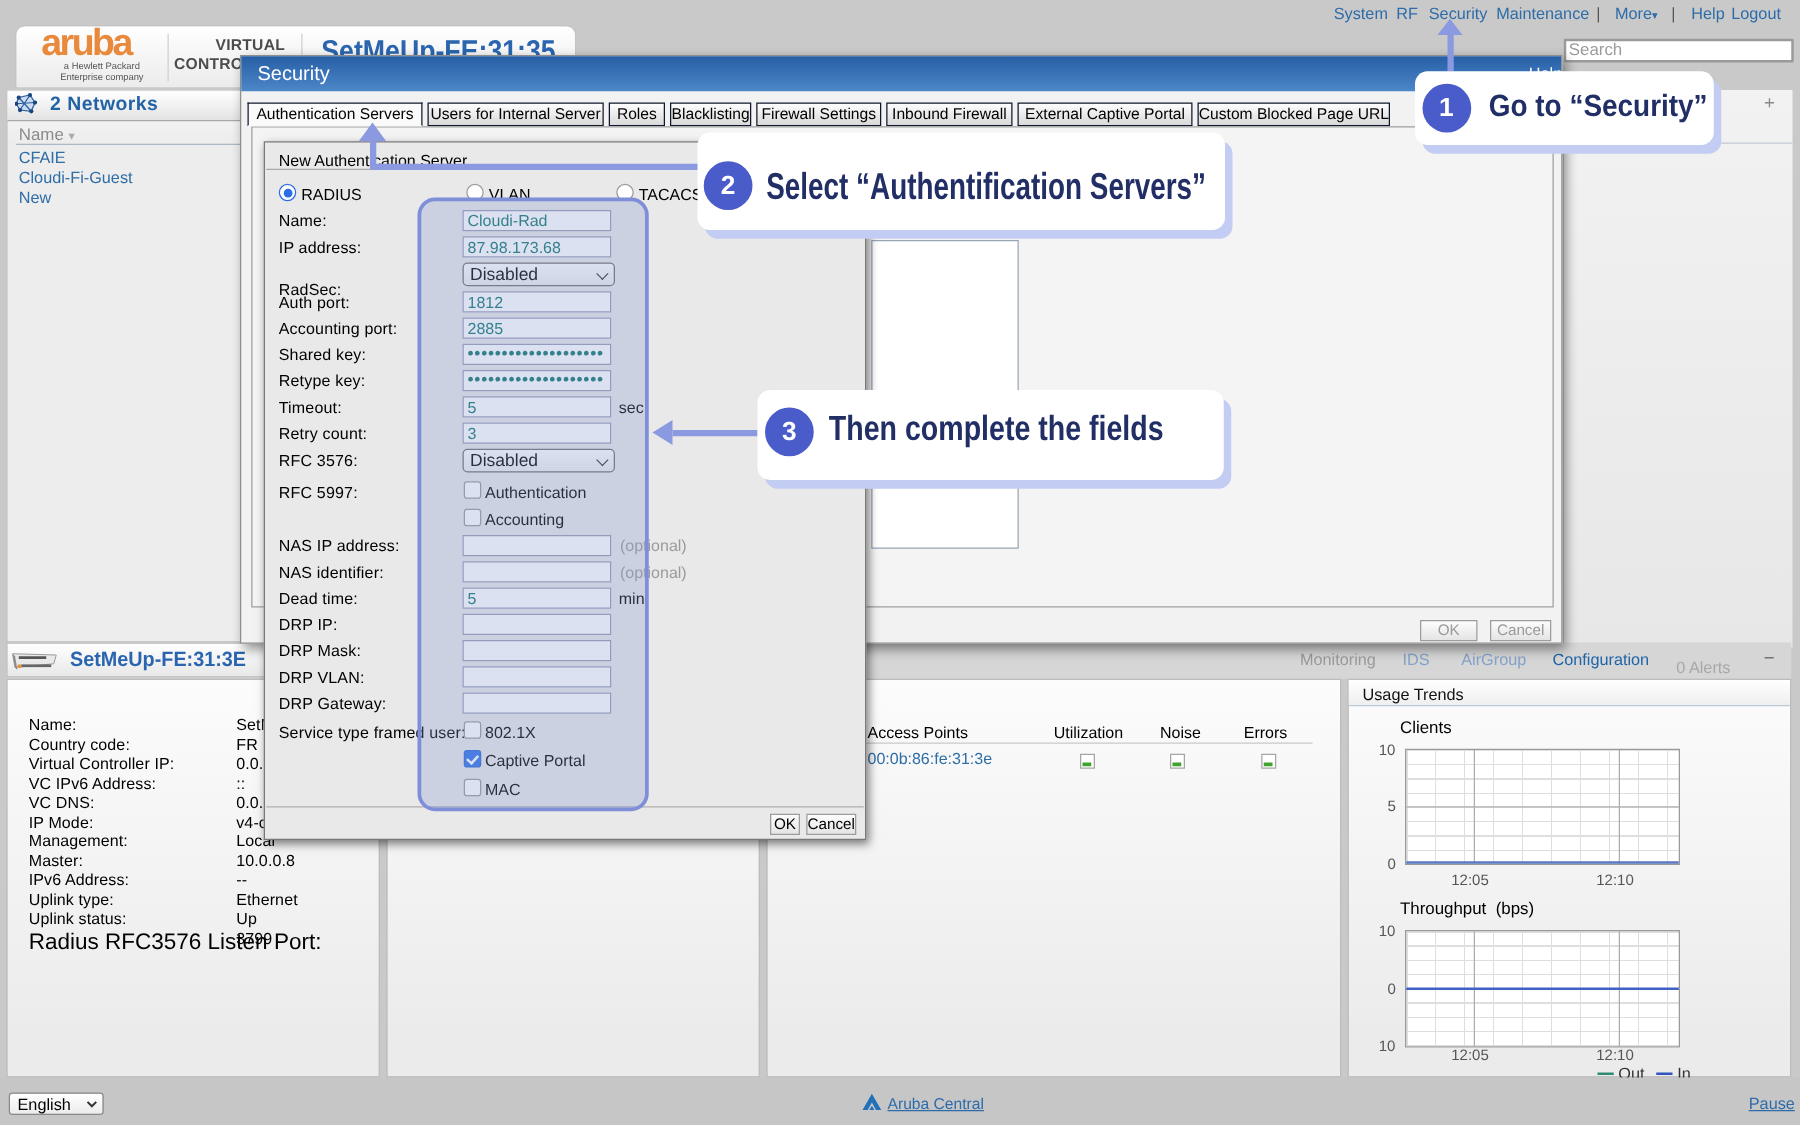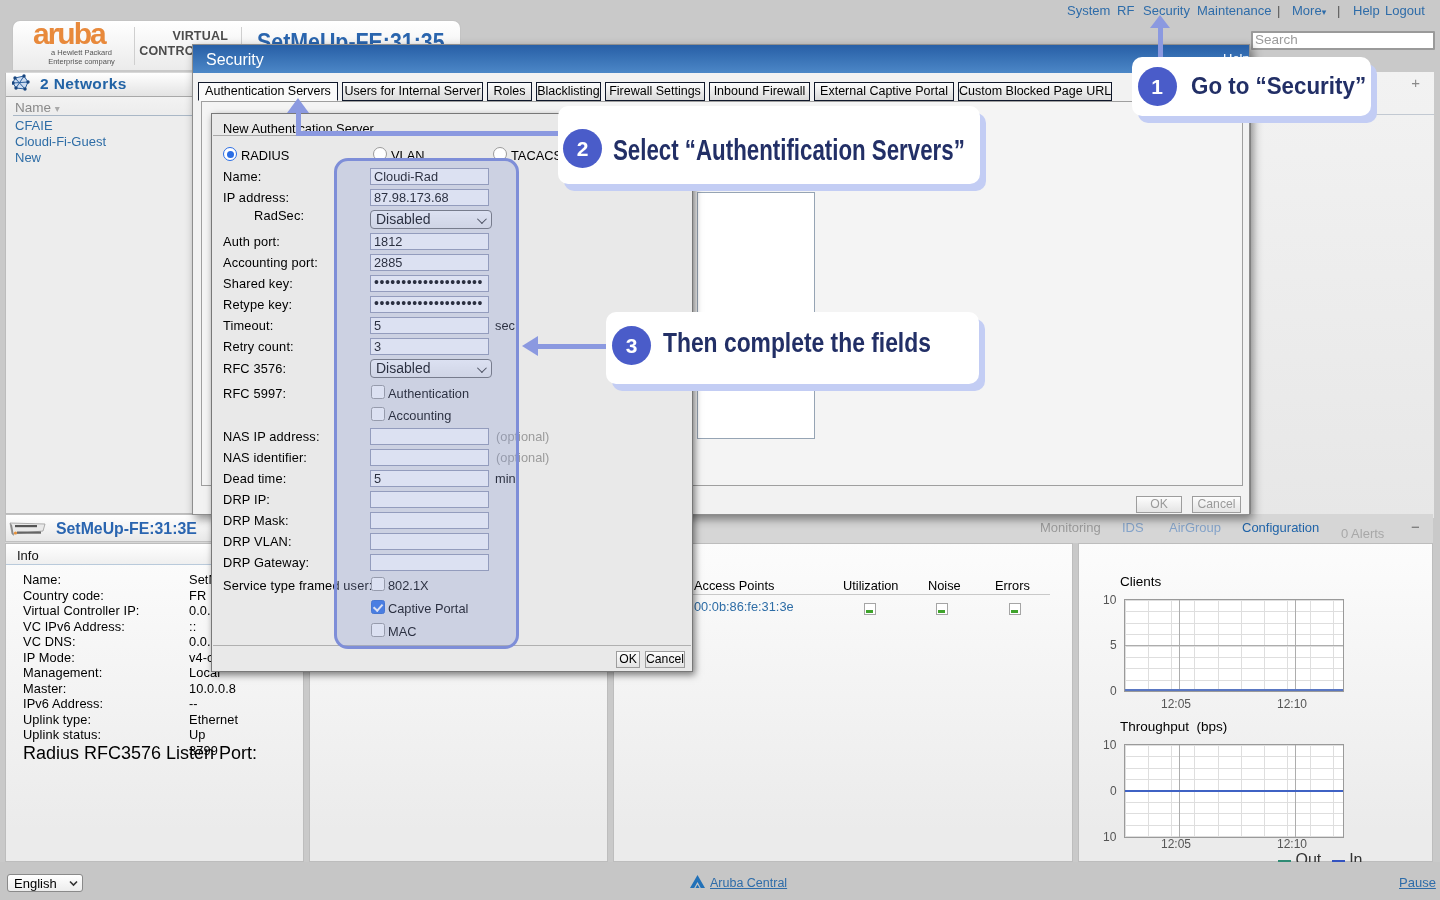--- a/index.html
+++ b/index.html
@@ -49,21 +49,21 @@
   #srvlist{position:absolute;left:495px;top:90px;width:116px;height:245px;background:#fff;border:1px solid #96a4b4;}
   .btn{position:absolute;height:15px;font-size:12.2px;text-align:center;border:1px solid #9d9d9d;
        background:linear-gradient(#fdfdfd,#e4e4e4);color:#000;line-height:15px;}
   
   #nas{left:211px;top:113px;width:482px;height:559px;background:#e9e9e9;border:1px solid #787878;
        box-shadow:2px 3px 7px rgba(0,0,0,0.5);box-sizing:border-box;}
   #nas .ptitle{position:absolute;left:11px;top:7px;font-size:12.8px;color:#000;}
   #nas .psep{position:absolute;left:1px;top:21px;width:478px;height:0;border-top:1px solid #a9a9a9;}
   .flabel{position:absolute;left:11px;font-size:12.8px;color:#000;white-space:nowrap;letter-spacing:0.15px;}
   .finput{position:absolute;left:158px;width:111px;height:15px;border:1px solid #979db4;background:#fff;
-          font-size:12.8px;padding:0 3px;line-height:15px;color:#000000;}
+          font-size:12.8px;padding:0 3px;line-height:15px;color:#0f766e;}
   .fsel{position:absolute;left:158px;width:110px;height:17px;border:1px solid #6f6f6f;border-radius:4px;
         background:linear-gradient(#ffffff,#ededed);font-size:14px;padding:0 5px;line-height:17px;color:#000;}
   .fsel:after{content:"";position:absolute;right:7px;top:6px;width:6px;height:6px;
               border-right:1.8px solid #333;border-bottom:1.8px solid #333;transform:rotate(45deg) translateY(-2px);}
   .cb{position:absolute;left:159px;width:12px;height:12px;border:1px solid #9b9b9b;border-radius:2.5px;background:#fff;}
   .cb.on{background:#2e72e8;border-color:#2a67d2;}
   .cb.on:after{content:"";position:absolute;left:3.2px;top:0.6px;width:3.6px;height:7.4px;
                border-right:2px solid #fff;border-bottom:2px solid #fff;transform:rotate(42deg);}
   .cblabel{position:absolute;left:176px;font-size:12.8px;color:#000;white-space:nowrap;}
   .funits{position:absolute;left:283px;font-size:12.8px;color:#000;}
@@ -159,23 +159,20 @@
   <svg style="position:absolute;left:3px;top:7px;" width="40" height="15" viewBox="0 0 40 15">
     <polygon points="1,1 36,2 34,9 3,12" fill="#e9e9e9" stroke="#9a9a9a" stroke-width="0.8"></polygon>
     <polygon points="1,1 3,12 5,14 3,3" fill="#8a8a8a"></polygon>
     <rect x="6" y="3" width="22" height="2.2" fill="#555"></rect>
     <rect x="8" y="9.5" width="24" height="2.2" fill="#666"></rect>
     <circle cx="6.5" cy="11" r="1.6" fill="#e8923a"></circle>
   </svg>
   <div style="position:absolute;left:50px;top:4px;font-size:16.5px;font-weight:bold;color:#2a65b0;white-space:nowrap;transform:scaleX(0.96);transform-origin:left top;">SetMeUp-FE:31:3E</div>
 </div>
 <div class="abs bpanel" id="infopanel">
-    <div class="phead">
-      <span>Info</span>
-    </div>
   <div class="irow" style="left:17px;top:28px;">Name:</div>
     <div class="irow" style="left:183px;top:28px;">SetMeUp-FE:31:35</div>
   <div class="irow" style="left:17px;top:43.5px;">Country code:</div>
     <div class="irow" style="left:183px;top:43.5px;">FR</div>
   <div class="irow" style="left:17px;top:59px;">Virtual Controller IP:</div>
     <div class="irow" style="left:183px;top:59px;">0.0.0.0</div>
   <div class="irow" style="left:17px;top:74.5px;">VC IPv6 Address:</div>
     <div class="irow" style="left:183px;top:74.5px;">::</div>
   <div class="irow" style="left:17px;top:90px;">VC DNS:</div>
     <div class="irow" style="left:183px;top:90px;">0.0.0.0</div>
@@ -200,20 +197,23 @@
   <div style="position:absolute;left:229px;top:34px;font-size:12.8px;color:#000;">Utilization</div>
   <div style="position:absolute;left:314px;top:34px;font-size:12.8px;color:#000;">Noise</div>
   <div style="position:absolute;left:381px;top:34px;font-size:12.8px;color:#000;">Errors</div>
   <div style="position:absolute;left:75px;top:50px;width:361px;height:1px;background:#c9c9c9;"></div>
   <div style="position:absolute;left:80px;top:55px;font-size:12.8px;color:#2e6da6;">00:0b:86:fe:31:3e</div>
   <div class="statico" style="left:250px;top:58.5px;"></div>
   <div class="statico" style="left:322px;top:58.5px;"></div>
   <div class="statico" style="left:395px;top:58.5px;"></div>
 </div>
 <div class="abs bpanel" id="usagepanel">
+    <div class="phead">
+      <span>Usage Trends</span>
+    </div>
   <div style="position:absolute;left:41px;top:30px;font-size:13.5px;color:#000;">Clients</div>
   <div class="chart" style="left:45px;top:55px;width:218px;height:91px;">
     <div class="gmaj" style="left:0;top:45px;width:218px;height:1px;"></div>
     <div class="gmaj" style="left:54px;top:0;width:1px;height:91px;"></div>
     <div class="gmaj" style="left:170px;top:0;width:1px;height:91px;"></div>
     <div style="position:absolute;left:0;bottom:0;width:218px;height:2px;background:#5a77c2;"></div>
   </div>
   <div class="ylab" style="left:24px;top:49px;">10</div>
   <div class="ylab" style="left:31px;top:94px;">5</div>
   <div class="ylab" style="left:31px;top:140px;">0</div>
@@ -224,21 +224,21 @@
     <div class="gmaj" style="left:0;top:46px;width:218px;height:1px;"></div>
     <div class="gmaj" style="left:54px;top:0;width:1px;height:92px;"></div>
     <div class="gmaj" style="left:170px;top:0;width:1px;height:92px;"></div>
     <div style="position:absolute;left:0;top:45px;width:218px;height:2px;background:#3f62c4;"></div>
   </div>
   <div class="ylab" style="left:24px;top:194px;">10</div>
   <div class="ylab" style="left:31px;top:240px;">0</div>
   <div class="ylab" style="left:24px;top:286px;">10</div>
   <div class="xlab" style="left:82px;top:293px;">12:05</div>
   <div class="xlab" style="left:198px;top:293px;">12:10</div>
-  <div style="position:absolute;left:199px;top:307px;font-size:16px;color:#333;">
+  <div style="position:absolute;left:199px;top:307px;font-size:13px;color:#333;">
     <span style="display:inline-block;width:13px;height:2.5px;background:#2e8b74;vertical-align:3px;"></span> Out
     <span style="display:inline-block;width:13px;height:2.5px;background:#3353c0;vertical-align:3px;margin-left:6px;"></span> In
   </div>
 </div>
 <div class="abs" id="footer">
   <div style="position:absolute;left:7px;top:12px;width:74px;height:16px;background:linear-gradient(#fff,#ececec);border:1px solid #8a8a8a;border-radius:3px;">
     <span style="position:absolute;left:6px;top:1px;font-size:13px;color:#000;">English</span>
     <svg style="position:absolute;right:4px;top:4px;" width="9" height="8" viewBox="0 0 9 8">
         <path d="M1 2.5 L4.5 6 L8 2.5" stroke="#333" stroke-width="1.6" fill="none"></path>
       </svg>
@@ -271,21 +271,21 @@
     <div class="rlabel" style="left:29px;top:34px;">RADIUS</div>
   <div class="radio" style="left:161px;top:33px;"></div>
     <div class="rlabel" style="left:179px;top:34px;">VLAN</div>
   <div class="radio" style="left:281px;top:33px;"></div>
     <div class="rlabel" style="left:299px;top:34px;">TACACS</div>
 
   <div class="flabel" style="top:55px;">Name:</div>
     <div class="finput" style="top:54px;">Cloudi-Rad</div>
   <div class="flabel" style="top:76px;">IP address:</div>
     <div class="finput" style="top:75px;">87.98.173.68</div>
-  <div class="flabel" style="top:94px;margin-left:31px;">RadSec:</div>
+  <div class="flabel" style="top:110px;">RadSec:</div>
     <div class="fsel" style="top:96px;">Disabled</div>
   <div class="flabel" style="top:120px;">Auth port:</div>
     <div class="finput" style="top:119px;">1812</div>
   <div class="flabel" style="top:141px;">Accounting port:</div>
     <div class="finput" style="top:140px;">2885</div>
   <div class="flabel" style="top:162px;">Shared key:</div>
     <div class="finput dots" style="top:161px;"></div>
   <div class="flabel" style="top:183px;">Retype key:</div>
     <div class="finput dots" style="top:182px;"></div>
   <div class="flabel" style="top:204px;text-align:right;">Timeout:</div>

